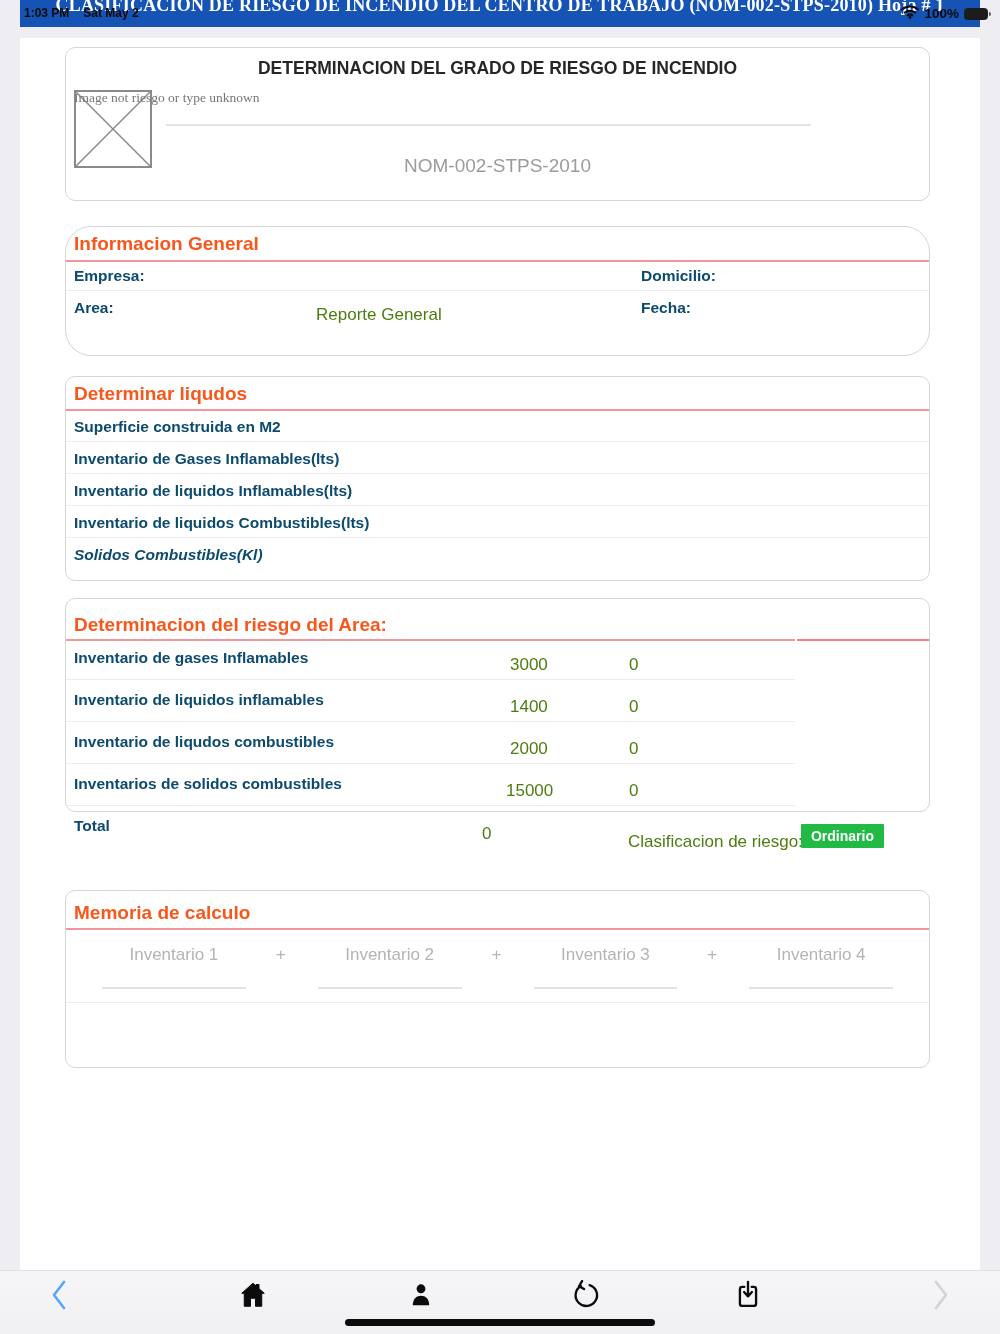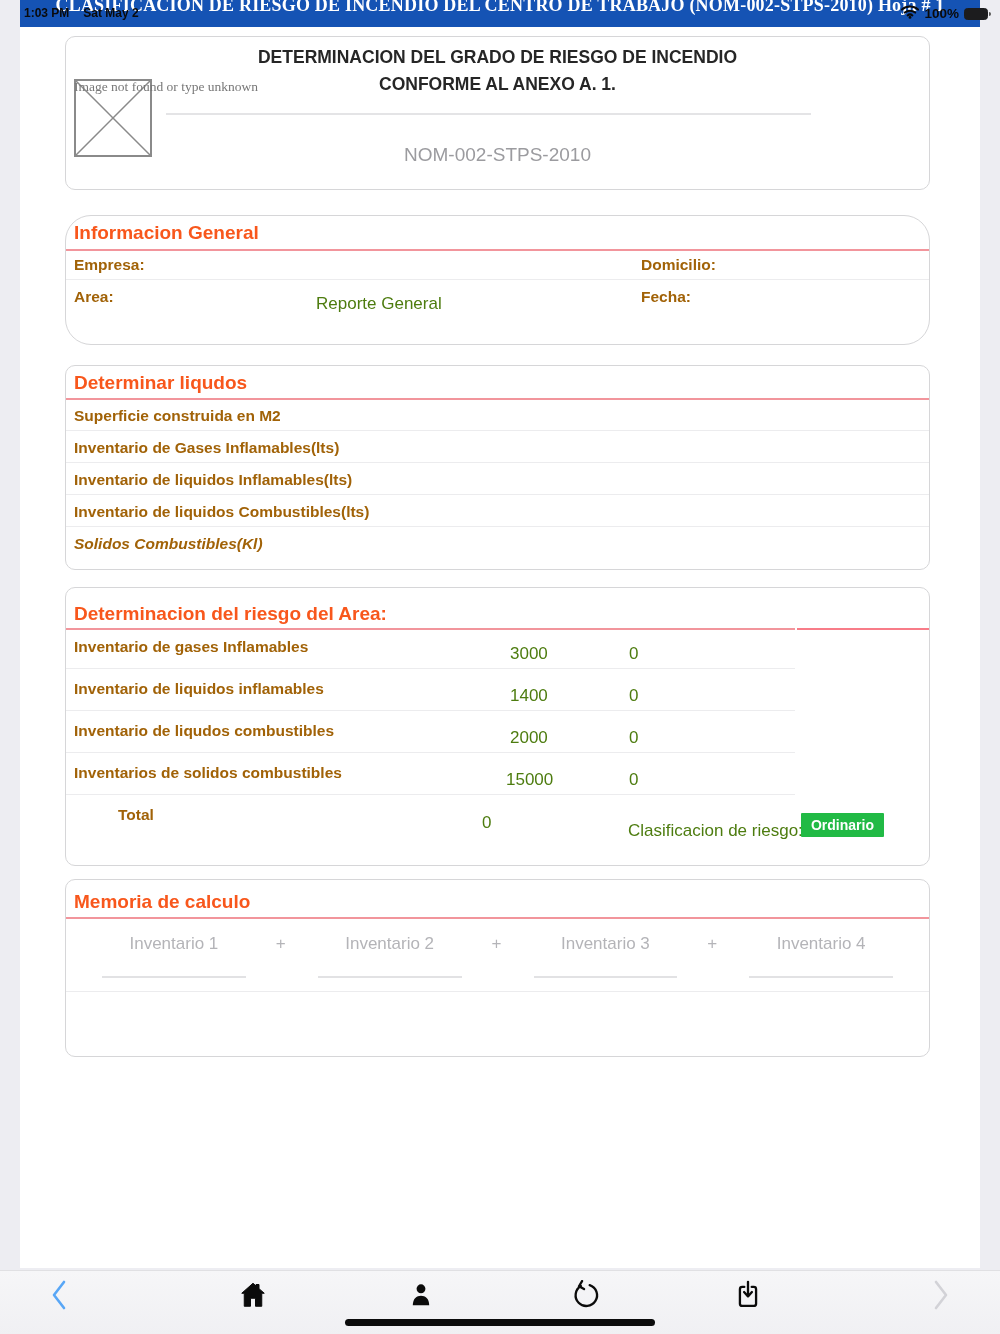--- a/index.html
+++ b/index.html
@@ -11,44 +11,44 @@
   .titlebar .doc-title{position:absolute;top:-5px;left:0;width:100%;text-align:center;color:#ffffff;
     font-family:"Liberation Serif",serif;font-weight:bold;font-size:18px;letter-spacing:.2px;white-space:nowrap;}
   .statusbar{position:absolute;top:0;left:0;width:1000px;height:27px;z-index:5;}
   .status-left{position:absolute;left:24px;top:6px;font-size:12px;font-weight:bold;color:#0a0a0a;}
   .status-date{margin-left:14px;font-weight:bold;}
   .status-right{position:absolute;right:12px;top:5px;display:flex;align-items:center;gap:5px;color:#0a0a0a;font-size:13.5px;font-weight:bold;}
   .battery{position:relative;width:24px;height:12px;border:1px solid #1c1c1e;border-radius:3.5px;background:#1c1c1e;box-sizing:border-box;}
   .battery:after{content:"";position:absolute;right:-4px;top:3px;width:2.5px;height:4px;background:#555;border-radius:0 2px 2px 0;}
 
   
-  .page{position:absolute;top:27px;left:20px;width:960px;height:1241px;background:#ffffff;}
+  .page{position:absolute;top:38px;left:20px;width:960px;height:1241px;background:#ffffff;}
   .card{position:absolute;left:45px;width:865px;background:#fff;border:1px solid #d6d6d8;border-radius:10px;box-sizing:border-box;}
 
   .section-title{position:absolute;left:8px;font-size:19px;font-weight:bold;color:#f8571c;white-space:nowrap;}
   .red-line{position:absolute;left:0;right:0;height:1.5px;background:#f2959c;}
   .sep{position:absolute;left:0;right:0;height:1px;background:#ececee;}
-  .lbl{position:absolute;font-size:15.5px;font-weight:bold;color:#a16207;white-space:nowrap;}
+  .lbl{position:absolute;font-size:15.5px;font-weight:bold;color:#0c4a6e;white-space:nowrap;}
   .gray-val{position:absolute;font-size:17px;color:#4d7c0f;white-space:nowrap;}
 
   
   .card1{top:9px;height:154px;}
   .hdr-line{position:absolute;width:100%;text-align:center;font-size:17.5px;font-weight:bold;color:#262626;}
   .img-box{position:absolute;left:8px;top:42px;width:74px;height:74px;border:2px solid #8a8a8a;background:#fff;}
   .img-box svg{position:absolute;top:0;left:0;}
   .img-alt{position:absolute;left:8px;top:42px;font-family:"Liberation Serif",serif;font-size:13.5px;color:#777;white-space:nowrap;z-index:2;}
   .hdr-rule{position:absolute;left:100px;width:645px;top:76px;height:2px;background:#e4e4e6;}
   .hdr-sub{position:absolute;width:100%;top:107px;text-align:center;font-size:19px;color:#9b9b9f;}
 
   
   .card2{top:188px;height:130px;border-radius:26px;}
   
   .card3{top:338px;height:205px;}
   
-  .card4{top:560px;height:279px;text-align:center;}
+  .card4{top:560px;height:214px;text-align:center;}
   .card4 .sep{right:134px;}
   .red-line-dark{position:absolute;height:2px;background:#f87c88;}
   .badge{position:absolute;left:735px;top:225px;width:83px;height:24px;background:#21ba45;color:#fff;
      font-size:14px;font-weight:bold;display:flex;align-items:center;justify-content:center;border-radius:1px;}
   
   .card5{top:852px;height:178px;}
   .mem-row{position:absolute;left:0;right:0;display:flex;}
   .mem-cell{flex:1;text-align:center;font-size:17px;color:#b4b4b8;position:relative;}
   .mem-plus{width:0;position:relative;}
   .mem-plus span{position:absolute;left:-6px;top:0;font-size:17px;color:#b4b4b8;}
@@ -83,22 +83,21 @@
       </span>
       <span>100%</span>
       <span class="battery"></span>
     </div>
   </div>
 
   <div class="page">
 
     <div class="card card1">
       <div class="hdr-line" style="top:10px;">DETERMINACION DEL GRADO DE RIESGO DE INCENDIO</div>
-      <div class="hdr-line" style="top:37px;">CONFORME AL ANEXO A. 1.</div>
-      <div class="img-alt">Image not found or type unknown</div>
+      <div class="img-alt">Image not riesgo or type unknown</div>
       <div class="img-box">
         <svg width="74" height="74" viewBox="0 0 74 74">
             <line x1="0" y1="0" x2="74" y2="74" stroke="#8a8a8a" stroke-width="1.5"></line>
             <line x1="74" y1="0" x2="0" y2="74" stroke="#8a8a8a" stroke-width="1.5"></line>
           </svg>
       </div>
       <div class="hdr-rule"></div>
       <div class="hdr-sub">NOM-002-STPS-2010</div>
     </div>
 
@@ -145,21 +144,21 @@
       <div class="lbl" style="left:8px;top:134px;">Inventario de liqudos combustibles</div>
       <div class="gray-val" style="left:444px;top:140px;">2000</div>
       <div class="gray-val" style="left:563px;top:140px;">0</div>
       <div class="sep" style="top:164px;"></div>
 
       <div class="lbl" style="left:8px;top:176px;">Inventarios de solidos combustibles</div>
       <div class="gray-val" style="left:440px;top:182px;">15000</div>
       <div class="gray-val" style="left:563px;top:182px;">0</div>
       <div class="sep" style="top:206px;"></div>
 
-      <div class="lbl" style="left:8px;top:218px;margin-left:44px;">Total</div>
+      <div class="lbl" style="left:8px;top:218px;">Total</div>
       <div class="gray-val" style="left:416px;top:225px;">0</div>
       <div class="gray-val" style="left:562px;top:233px;">Clasificacion de riesgo:</div>
       <div class="badge">Ordinario</div>
     </div>
 
     <div class="card card5">
       <div class="section-title" style="top:11px;">Memoria de calculo</div>
       <div class="red-line" style="top:37px;"></div>
 
       <div class="mem-row" style="top:54px;justify-content:center;">

